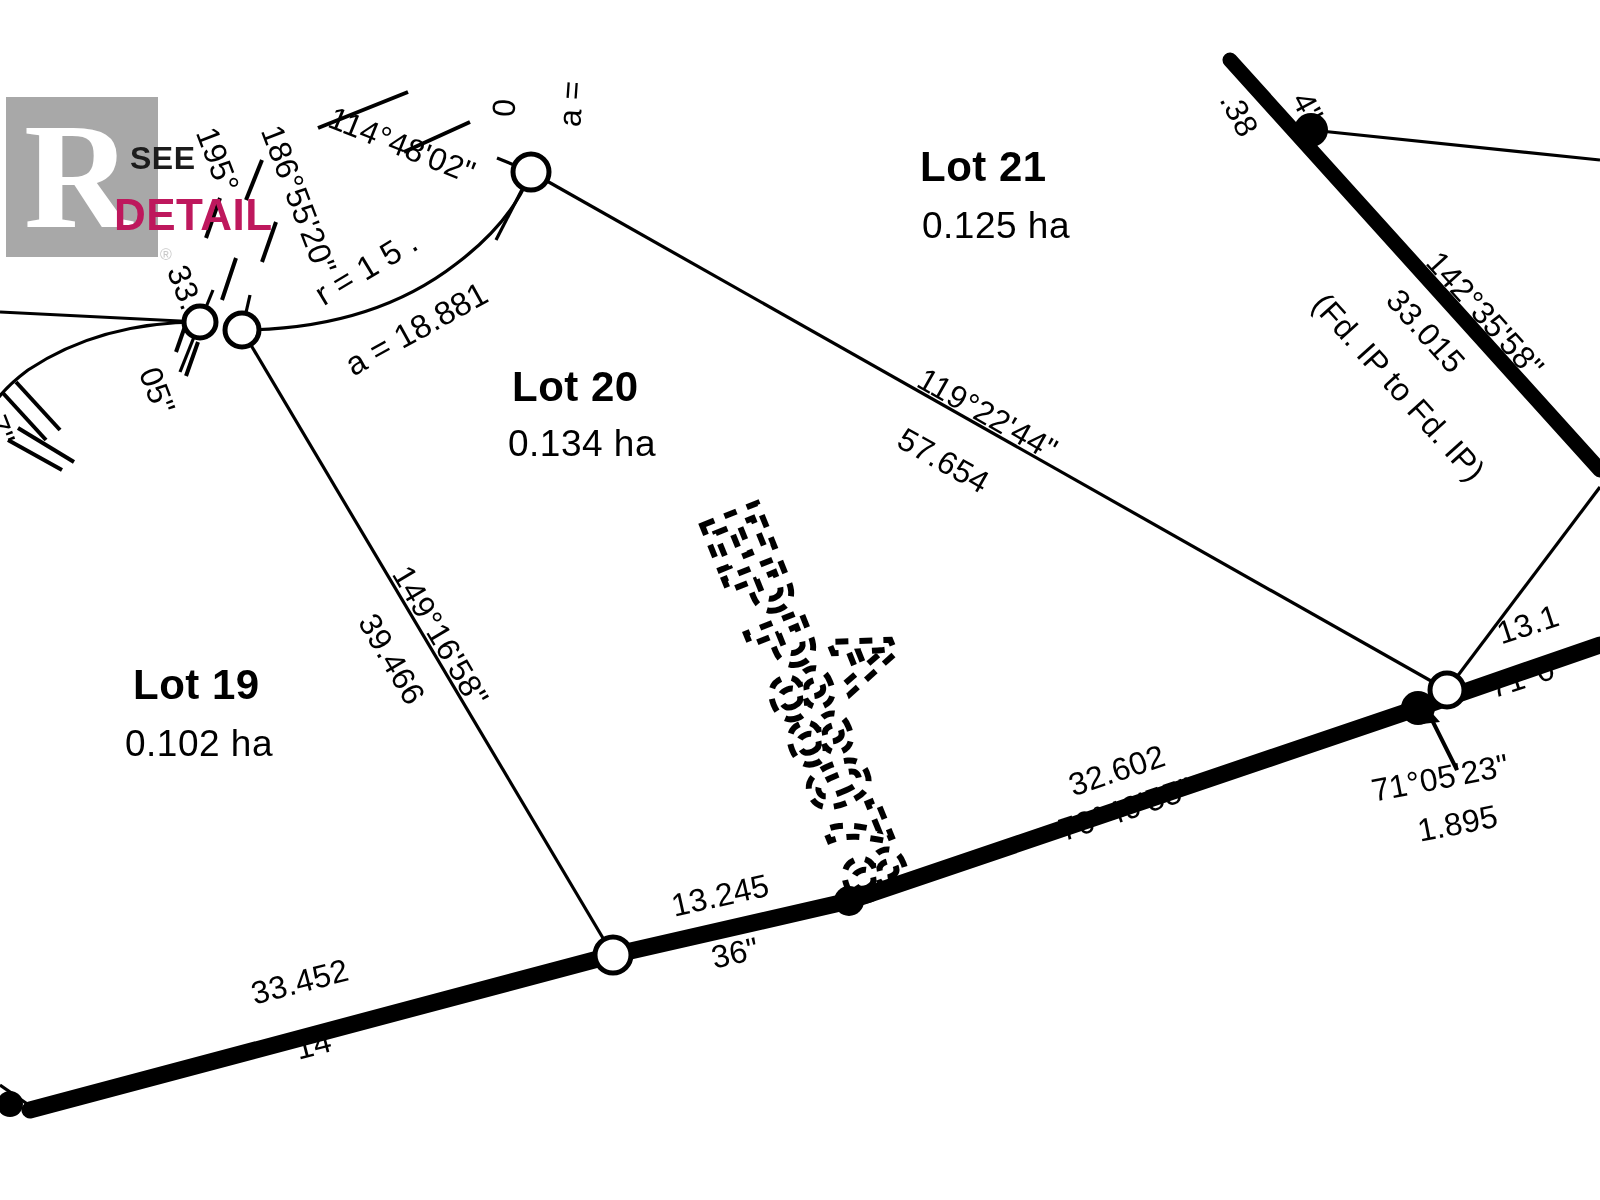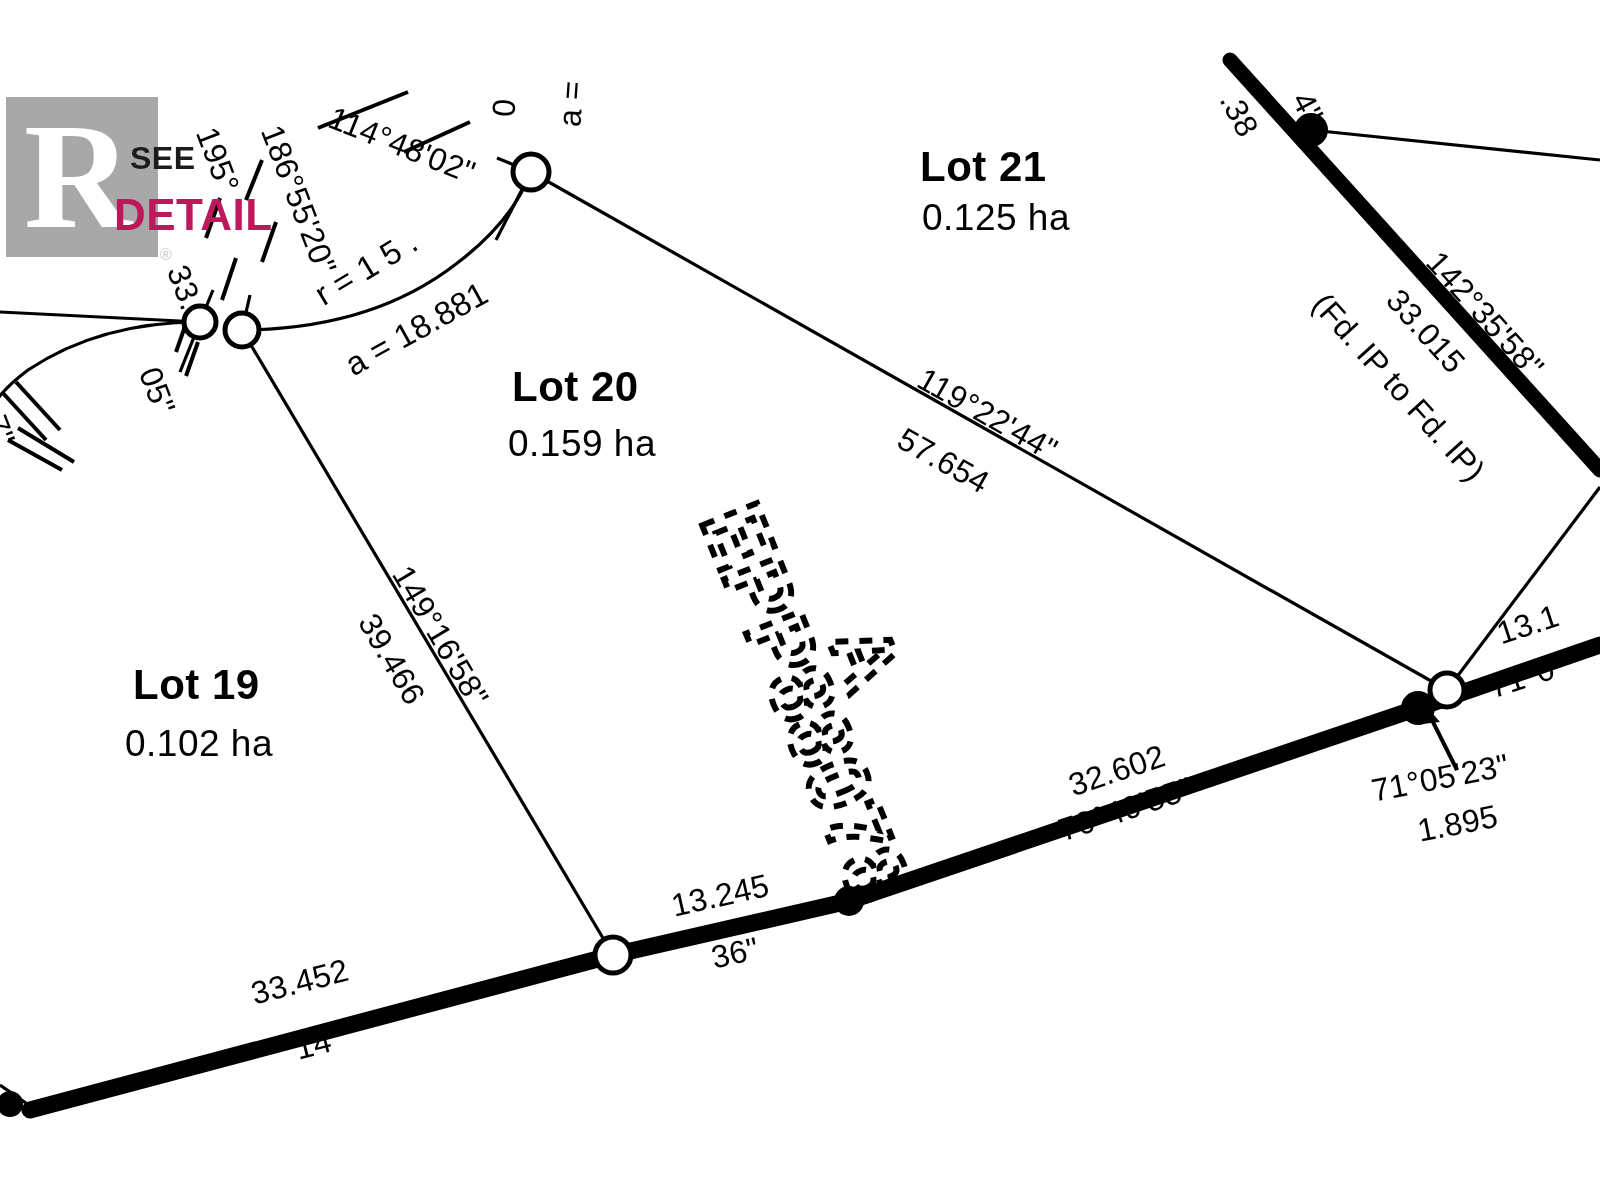--- a/index.html
+++ b/index.html
@@ -187,24 +187,24 @@
     <g transform="translate(700,520) rotate(68)">
       <text x="0" y="0" font-family="Liberation Sans, sans-serif" font-size="86" font-weight="bold" fill="none" stroke="#000000" stroke-width="6" stroke-dasharray="13 11" letter-spacing="1">EPP88078</text>
     </g>
 
     <g transform="translate(828,640) rotate(68)">
       <text x="0" y="0" font-family="Liberation Sans, sans-serif" font-size="84" font-weight="bold" fill="none" stroke="#000000" stroke-width="6" stroke-dasharray="13 11">A</text>
     </g>
   </svg>
 
   <div class="lbl lot-name" style="left:920px; top:145px;">Lot 21</div>
-  <div class="lbl lot-area" style="left:922px; top:199px;">0.125 ha</div>
+  <div class="lbl lot-area" style="left:922px; top:207px;">0.125 ha</div>
 
   <div class="lbl lot-name" style="left:512px; top:365px;">Lot 20</div>
-  <div class="lbl lot-area" style="left:508px; top:425px;">0.159 ha</div>
+  <div class="lbl lot-area" style="left:508px; top:425px;">0.134 ha</div>
 
   <div class="lbl lot-name" style="left:133px; top:663px;text-align:right;">Lot 19</div>
   <div class="lbl lot-area" style="left:125px; top:725px;text-align:right;">0.102 ha</div>
 
   <div class="lbl dim" style="left:920px; top:360px; transform: rotate(29.5deg);">119°22'44"</div>
   <div class="lbl dim" style="left:900px; top:420px; transform: rotate(29.5deg);">57.654</div>
 
   <div class="lbl dim" style="left:400px; top:552px; transform: rotate(59.5deg);">149°16'58"</div>
   <div class="lbl dim" style="left:366px; top:600px; transform: rotate(59.5deg);">39.466</div>
 

